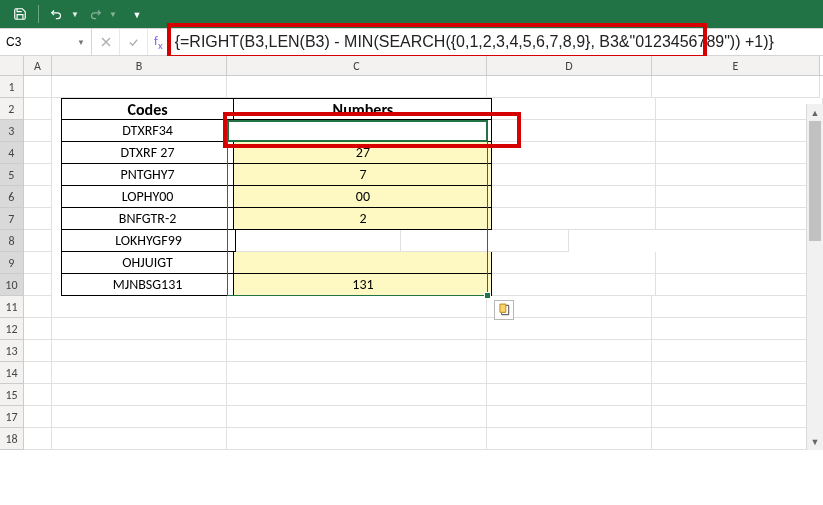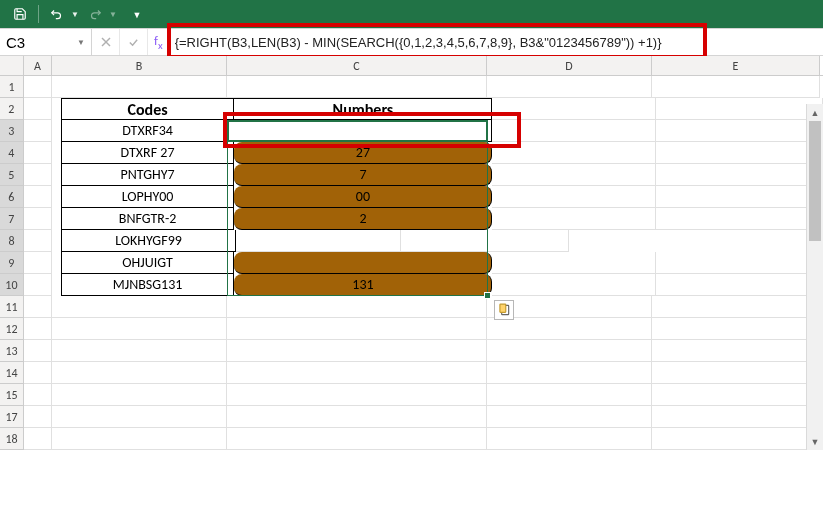--- a/index.html
+++ b/index.html
@@ -6,26 +6,26 @@
     body { font-family: Calibri, Arial, sans-serif; font-size: 13px; background: #fff; user-select: none; }
     
     .qat { background: #217346; height: 28px; display: flex; align-items: center; padding: 0 8px; gap: 4px; }
     .qat-btn { width: 24px; height: 22px; display: flex; align-items: center; justify-content: center; color: #fff; cursor: pointer; }
     .qat-btn.disabled { opacity: 0.45; cursor: default; }
     .qat-sep { width: 1px; height: 18px; background: rgba(255,255,255,0.35); margin: 0 2px; }
     .dd-caret { width: 8px; margin-left: -2px; color: #fff; opacity: 0.9; font-size: 8px; }
     
     .namebar { height: 28px; display: flex; align-items: center; background: #fff; border-top: 1px solid #d4d4d4; border-bottom: 1px solid #d4d4d4; }
     .name-box { width: 92px; height: 100%; border-right: 1px solid #d4d4d4; display: flex; align-items: center; padding: 0 6px; justify-content: space-between; background:#fff; }
-    .name-box input { border:none; width: 60px; font-size: 15px; outline:none; }
+    .name-box input { border:none; width: 60px; font-size: 12px; outline:none; }
     .nb-dd { font-size: 8px; color:#777; }
     .fn-btns { display:flex; height:100%; }
     .fn-btn { width: 28px; display:flex; align-items:center; justify-content:center; color:#777; border-right:1px solid #e8e8e8; }
     .fx-lbl { color:#8b5cf6; padding: 0 6px; }
-    .formula-input { flex:1; height:100%; border:none; outline:none; font-size:13px; padding:0 6px; color:#222; }
+    .formula-input { flex:1; height:100%; border:none; outline:none; font-size:16px; padding:0 6px; color:#222; }
     .formula-wrap { flex:1; height:100%; position:relative; display:flex; align-items:center; }
     .red-box-1 { position:absolute; left:-2px; top:-6px; height:36px; width:540px; border:4px solid #d60000; pointer-events:none; }
     
     .sheet { position:relative; overflow:hidden; }
     .col-headers { display:flex; height:20px; border-bottom:1px solid #ccc; background:#fff; }
     .row-h { width: 24px; border-right:1px solid #ccc; background:#f3f2f1; }
     .col-h { border-right:1px solid #ccc; text-align:center; font-size:12px; color:#444; background:#f3f2f1; line-height:20px; cursor:pointer; }
     .row { display:flex; height:22px; }
     .row-label { width:24px; border-right:1px solid #ccc; border-bottom:1px solid #ccc; text-align:center; font-size:12px; color:#444; background:#f3f2f1; line-height:22px; cursor:pointer; }
     .row-label.sel { background:#d9d9d9; }
@@ -33,21 +33,21 @@
     .col-A { width: 28px; }
     .col-B { width: 175px; }
     .col-C { width: 260px; }
     .col-D { width: 165px; }
     .col-E { width: 168px; }
     
     .tbl-border { border-right:1.5px solid #000 !important; border-bottom:1.5px solid #000 !important;text-align:center; }
     .tbl-border-top { border-top:1.5px solid #000; }
     .tbl-border-left { border-left:1.5px solid #000;margin-left:9px; }
     .hdr-cell { font-weight:bold; text-align:center; font-size:16px; background:#fff; }
-    .sel-fill { background:#a16207;border-radius:8px; }
+    .sel-fill { background:#fef9c3; }
     
     .active-cell-outline { position:absolute; border:2px solid #217346; background:#fff; pointer-events:none; z-index:5; }
     .selection-outline { position:absolute; border:1.5px solid #217346; pointer-events:none; z-index:4; }
     .fill-handle { position:absolute; width:7px; height:7px; background:#217346; right:-4px; bottom:-4px; border:1px solid #fff; z-index:6; cursor:crosshair; }
     
     .annot-red-cell { position:absolute; border:4px solid #d60000; pointer-events:none; z-index:10; }
     .paste-opts { position:absolute; width:20px; height:20px; border:1px solid #b7b7b7; background:#fff; display:flex; align-items:center; justify-content:center; z-index:8; cursor:pointer; }
     .paste-opts svg { width:14px; height:14px; }
     
     .scroll-v { position:absolute; right:0; top:48px; bottom:0; width:17px; background:#f1f1f1; border-left:1px solid #dadada; }

